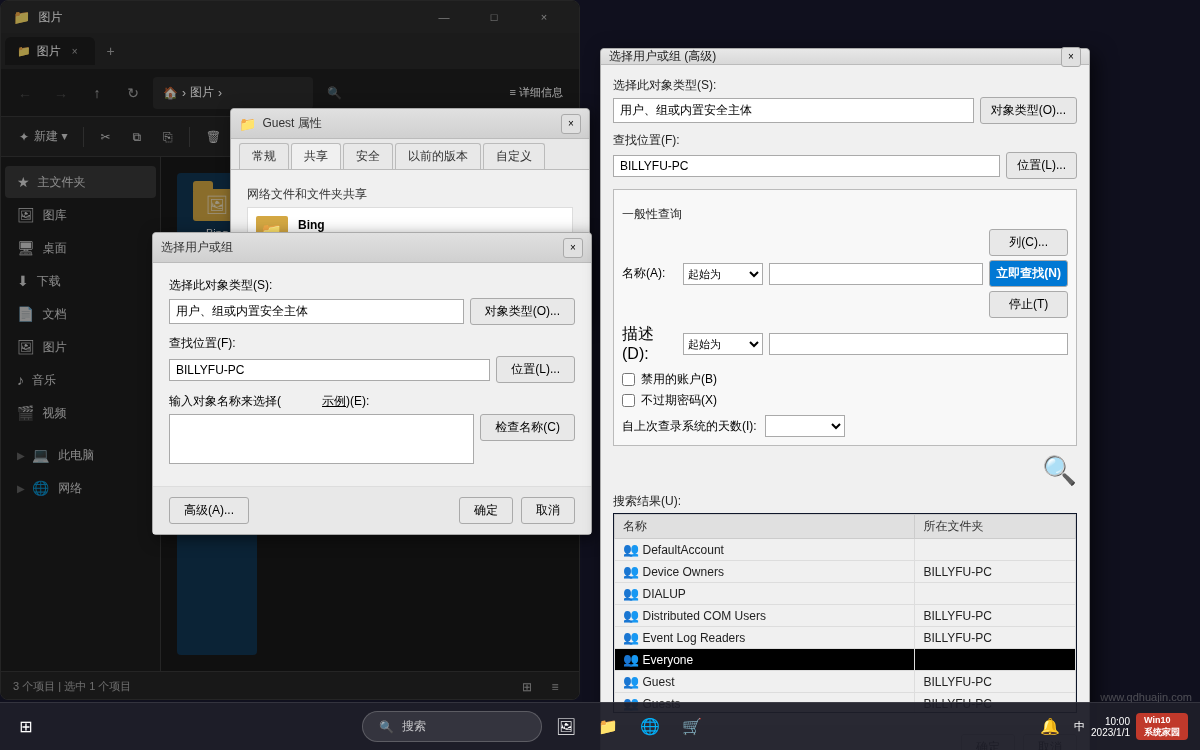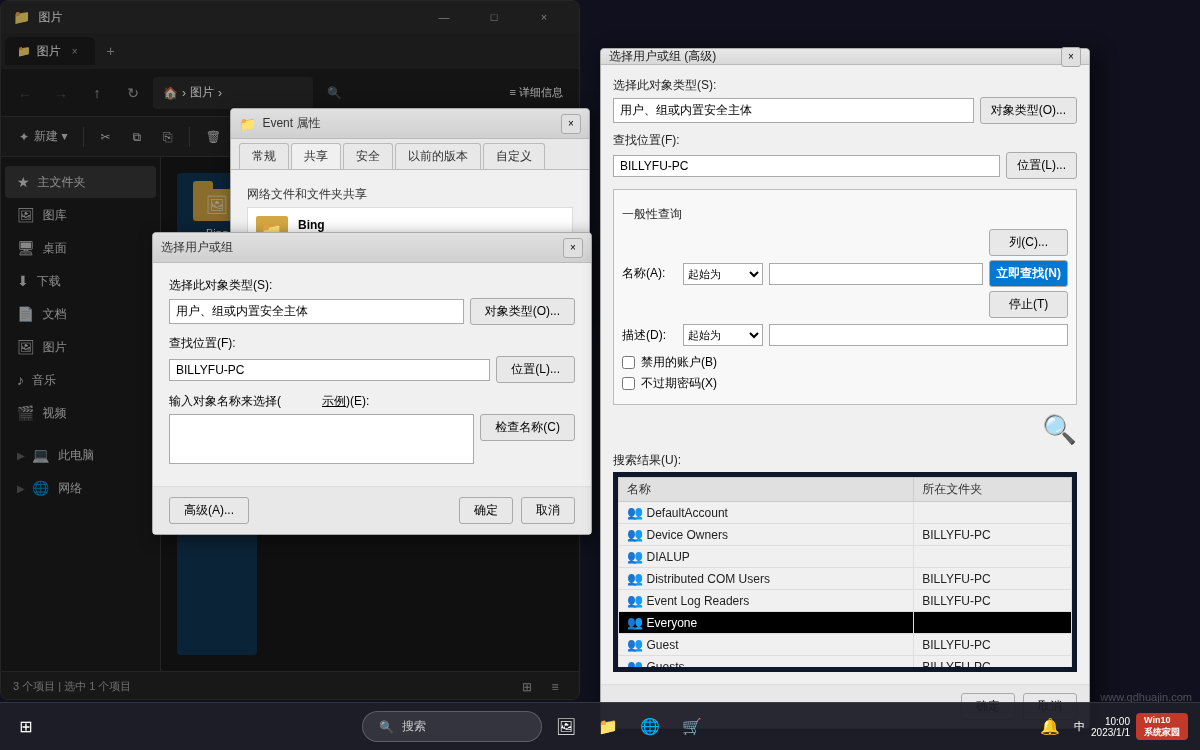--- a/index.html
+++ b/index.html
@@ -603,21 +603,21 @@
       border: 1px solid #aaa;
       background: #e8e8e8;
       cursor: pointer;
       border-radius: 3px;
       text-align: center;
     }
 
     .search-area {
       max-height: 200px;
       overflow-y: auto;
-      border: 5px solid #0f172a;
+      border: 1px solid #0f172a;
       margin-top: 2px;
     }
 
     .ok-cancel-row {
       display: flex;
       justify-content: flex-end;
       gap: 8px;
       padding: 8px 12px;
       border-top: 1px solid #ddd;
       background: #e8e8e8;
@@ -786,21 +786,21 @@
     </div>
   </div>
 </div>
 
 <div style="position:absolute;top:0;left:0;right:0;bottom:48px;background:rgba(0,0,0,0.35);z-index:5;"></div>
 
 <div class="dialog-bing">
   <div class="dialog-titlebar">
     <div class="dialog-title-text">
       <span style="color:#d4a843;font-size:14px;">📁</span>
-      <span>Event 属性</span>
+      <span>Guest 属性</span>
     </div>
     <div class="dialog-close-btn">×</div>
   </div>
   <div class="dialog-tabs">
     <div class="dialog-tab">常规</div>
     <div class="dialog-tab active">共享</div>
     <div class="dialog-tab">安全</div>
     <div class="dialog-tab">以前的版本</div>
     <div class="dialog-tab">自定义</div>
   </div>
@@ -890,36 +890,42 @@
         </select>
         <input class="adv-input" type="text" style="">
         <div style="display:flex;flex-direction:column;gap:4px;">
           <button class="adv-btn">列(C)...</button>
           <button class="find-now-btn">立即查找(N)</button>
           <button class="stop-btn">停止(T)</button>
         </div>
       </div>
 
       <div style="display:flex;align-items:center;gap:6px;margin-bottom:8px;">
-        <span style="width:55px;font-size:12px;">描述(D):</span>
+        <span style="width:55px;font-size:16px;">描述(D):</span>
         <select class="adv-select">
           <option>起始为</option>
         </select>
         <input class="adv-input" type="text" style="">
       </div>
 
       <div class="adv-checkbox-row">
         <input type="checkbox" style="">
         <span>禁用的账户(B)</span>
       </div>
       <div class="adv-checkbox-row">
         <input type="checkbox" style="">
         <span>不过期密码(X)</span>
       </div>
 
+      <div class="adv-days-row">
+        <span>自上次查录系统的天数(I):</span>
+        <select class="adv-days-select">
+          <option></option>
+        </select>
+      </div>
     </div>
 
     <div style="display:flex;justify-content:flex-end;margin-bottom:6px;">
       <span style="font-size:28px;color:#888;">🔍</span>
     </div>
 
     <div class="adv-label">搜索结果(U):</div>
     <div class="search-area">
       <table class="search-results-table">
         <thead>

